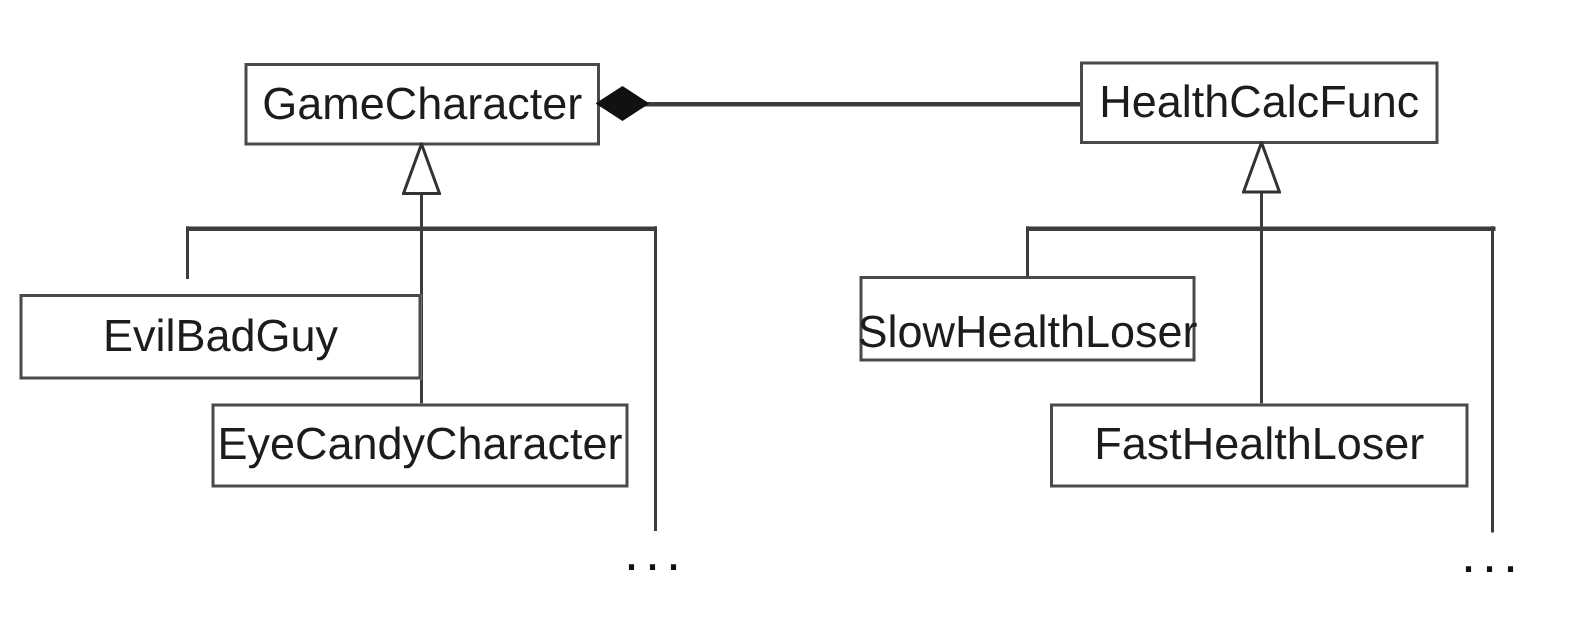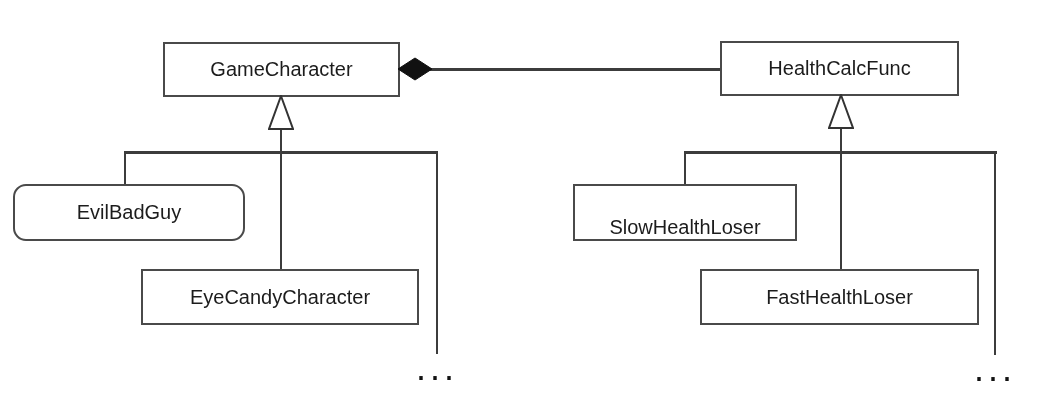--- a/index.html
+++ b/index.html
@@ -16,21 +16,21 @@
     overflow: hidden;
   }
   .class-box {
     position: absolute;
     box-sizing: border-box;
     background: #ffffff;
     border: 2px solid #4a4a4a;
     display: flex;
     align-items: center;
     justify-content: center;
-    font-size: 20px;
+    font-size: 30px;
     color: #1c1c1c;
     white-space: nowrap;
     z-index: 2;
   }
   .line {
     position: absolute;
     background: #3c3c3c;
     z-index: 1;
   }
   .glyph {
@@ -85,21 +85,21 @@
   <span class="ellipsis" style="left:970px; top:351px;">...</span>
 
   <div class="class-box" style="left:163px; top:42px; width:237px; height:55px;">
     <span>GameCharacter</span>
   </div>
 
   <div class="class-box" style="left:720px; top:41px; width:239px; height:55px;text-align:right;">
     <span>HealthCalcFunc</span>
   </div>
 
-  <div class="class-box" style="left:13px; top:184px; width:232px; height:57px;border-radius:13px;">
+  <div class="class-box" style="left:13px; top:196px; width:268px; height:57px;">
     <span>EvilBadGuy</span>
   </div>
 
   <div class="class-box" style="left:141px; top:269px; width:278px; height:56px;text-align:right;">
     <span>EyeCandyCharacter</span>
   </div>
 
   <div class="class-box" style="left:573px; top:184px; width:224px; height:57px;align-items:flex-end;">
     <span>SlowHealthLoser</span>
   </div>

